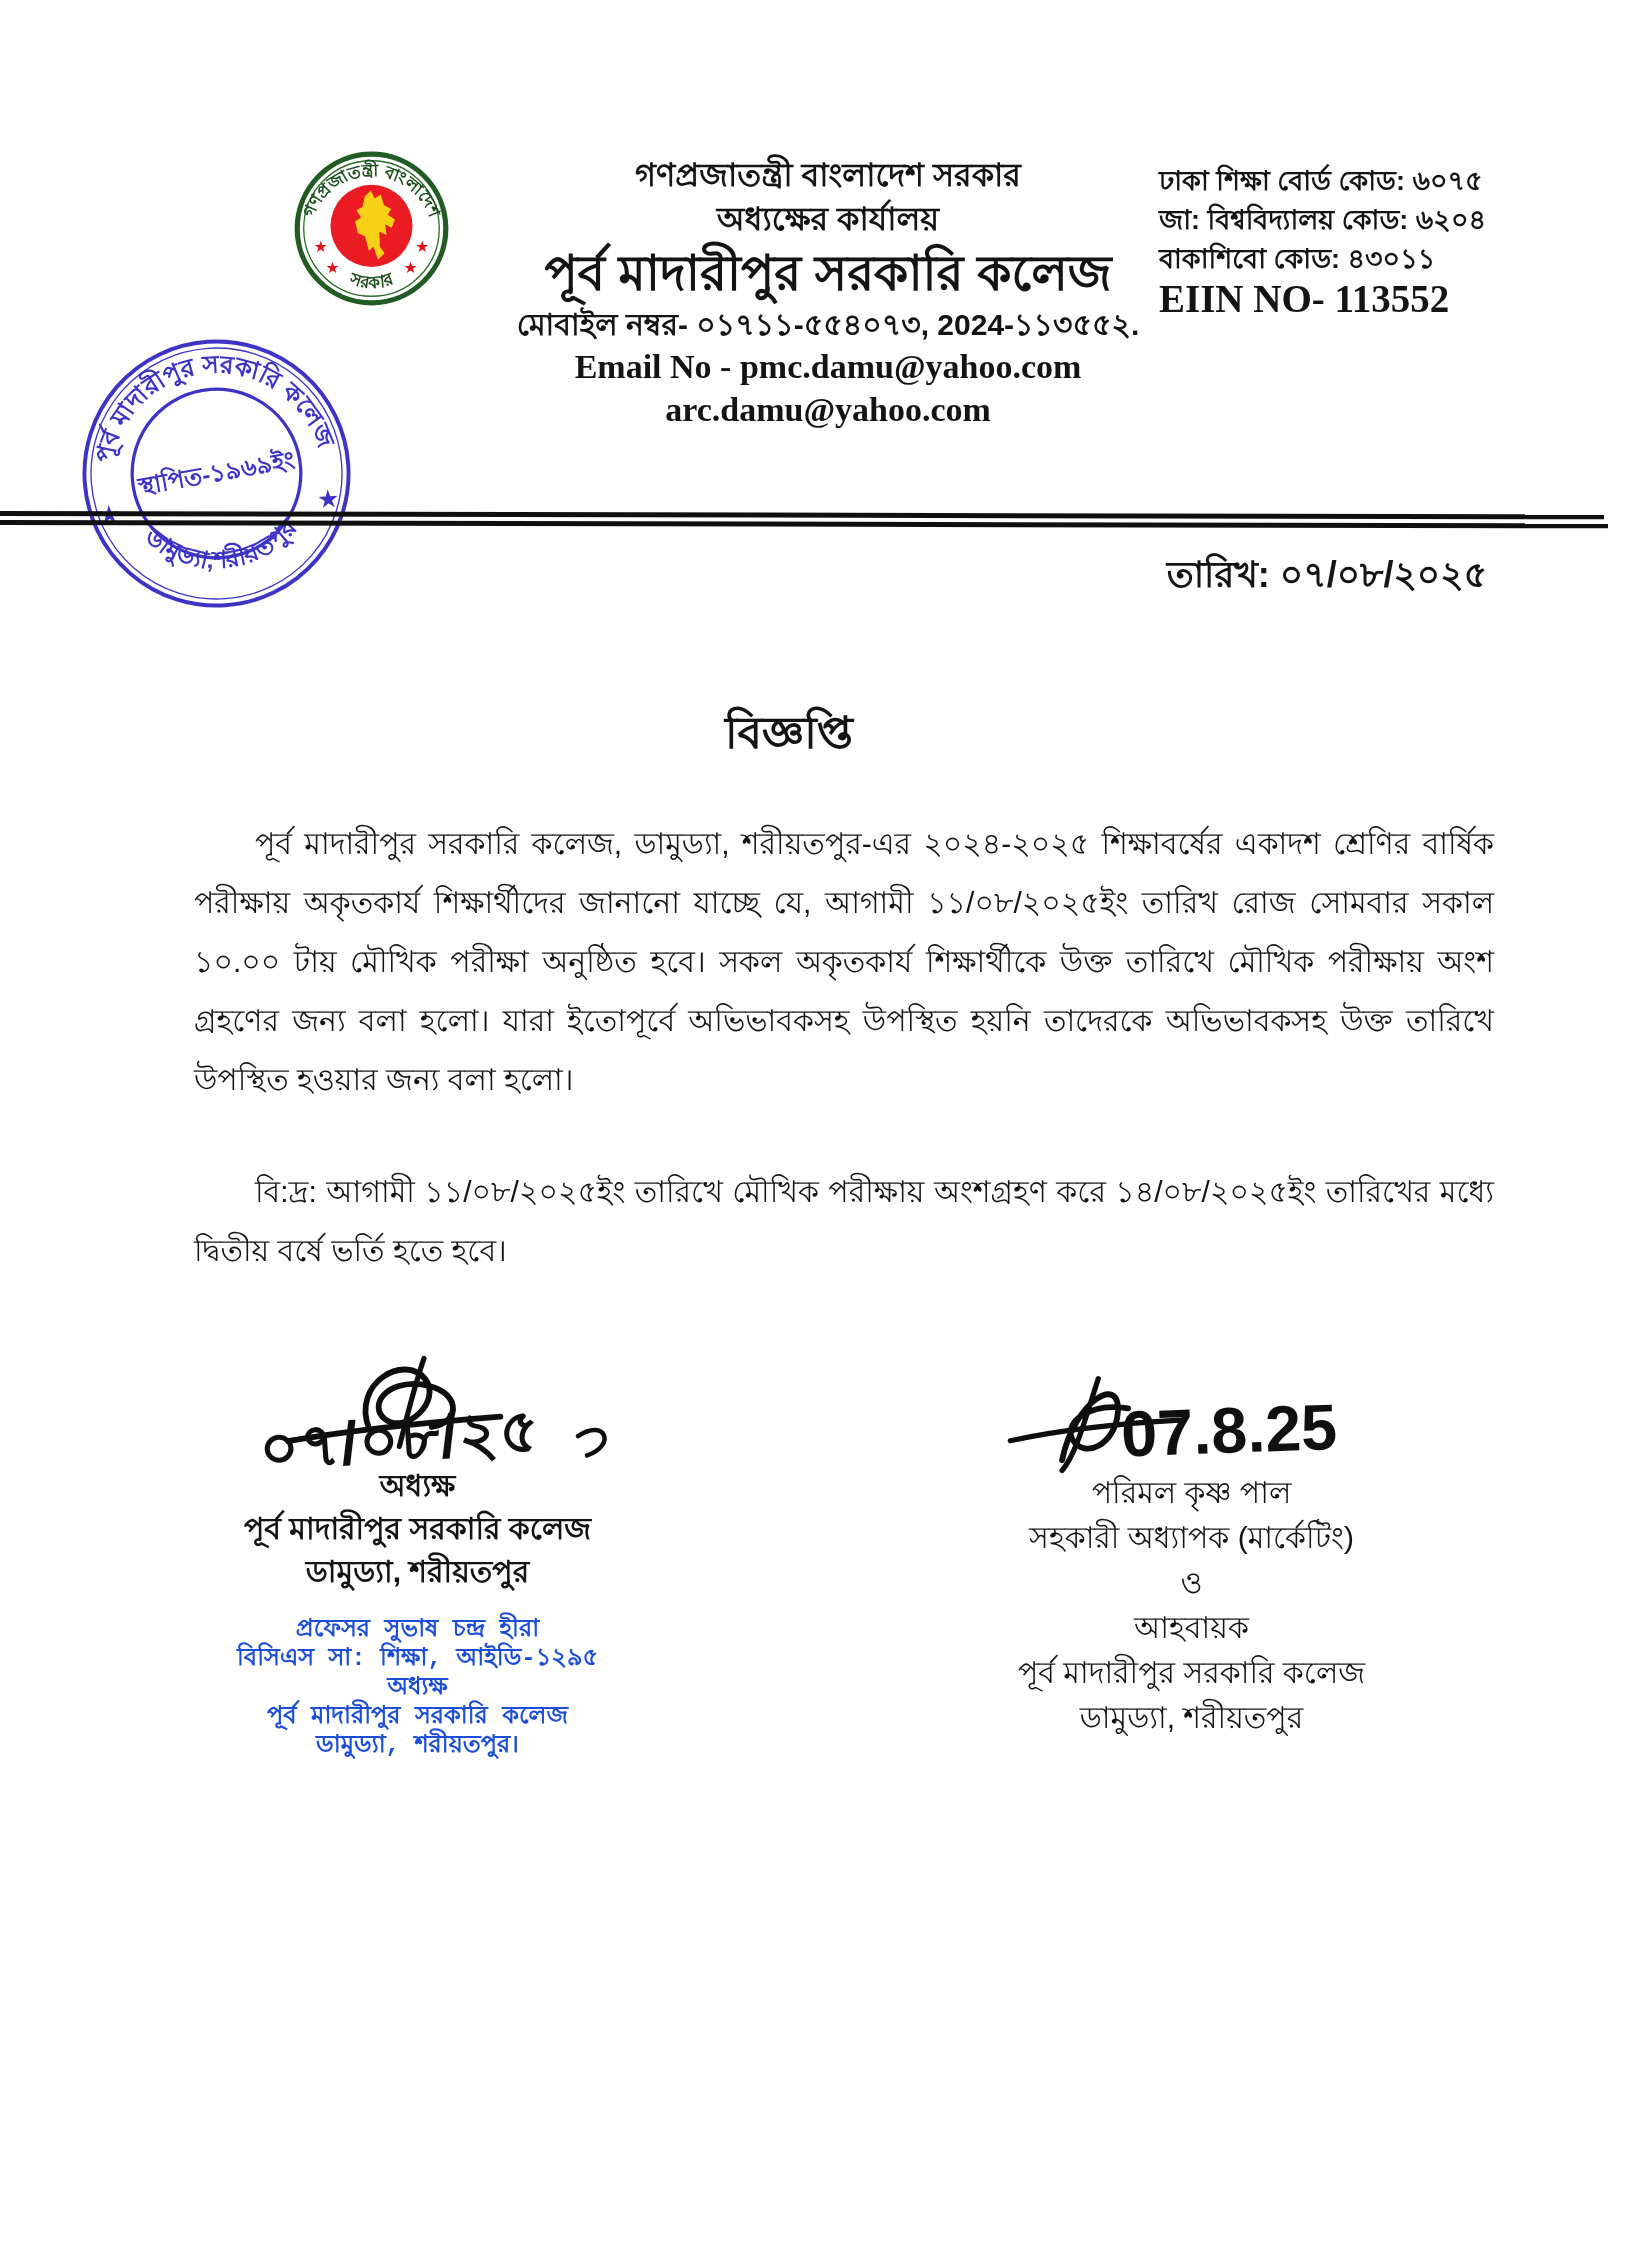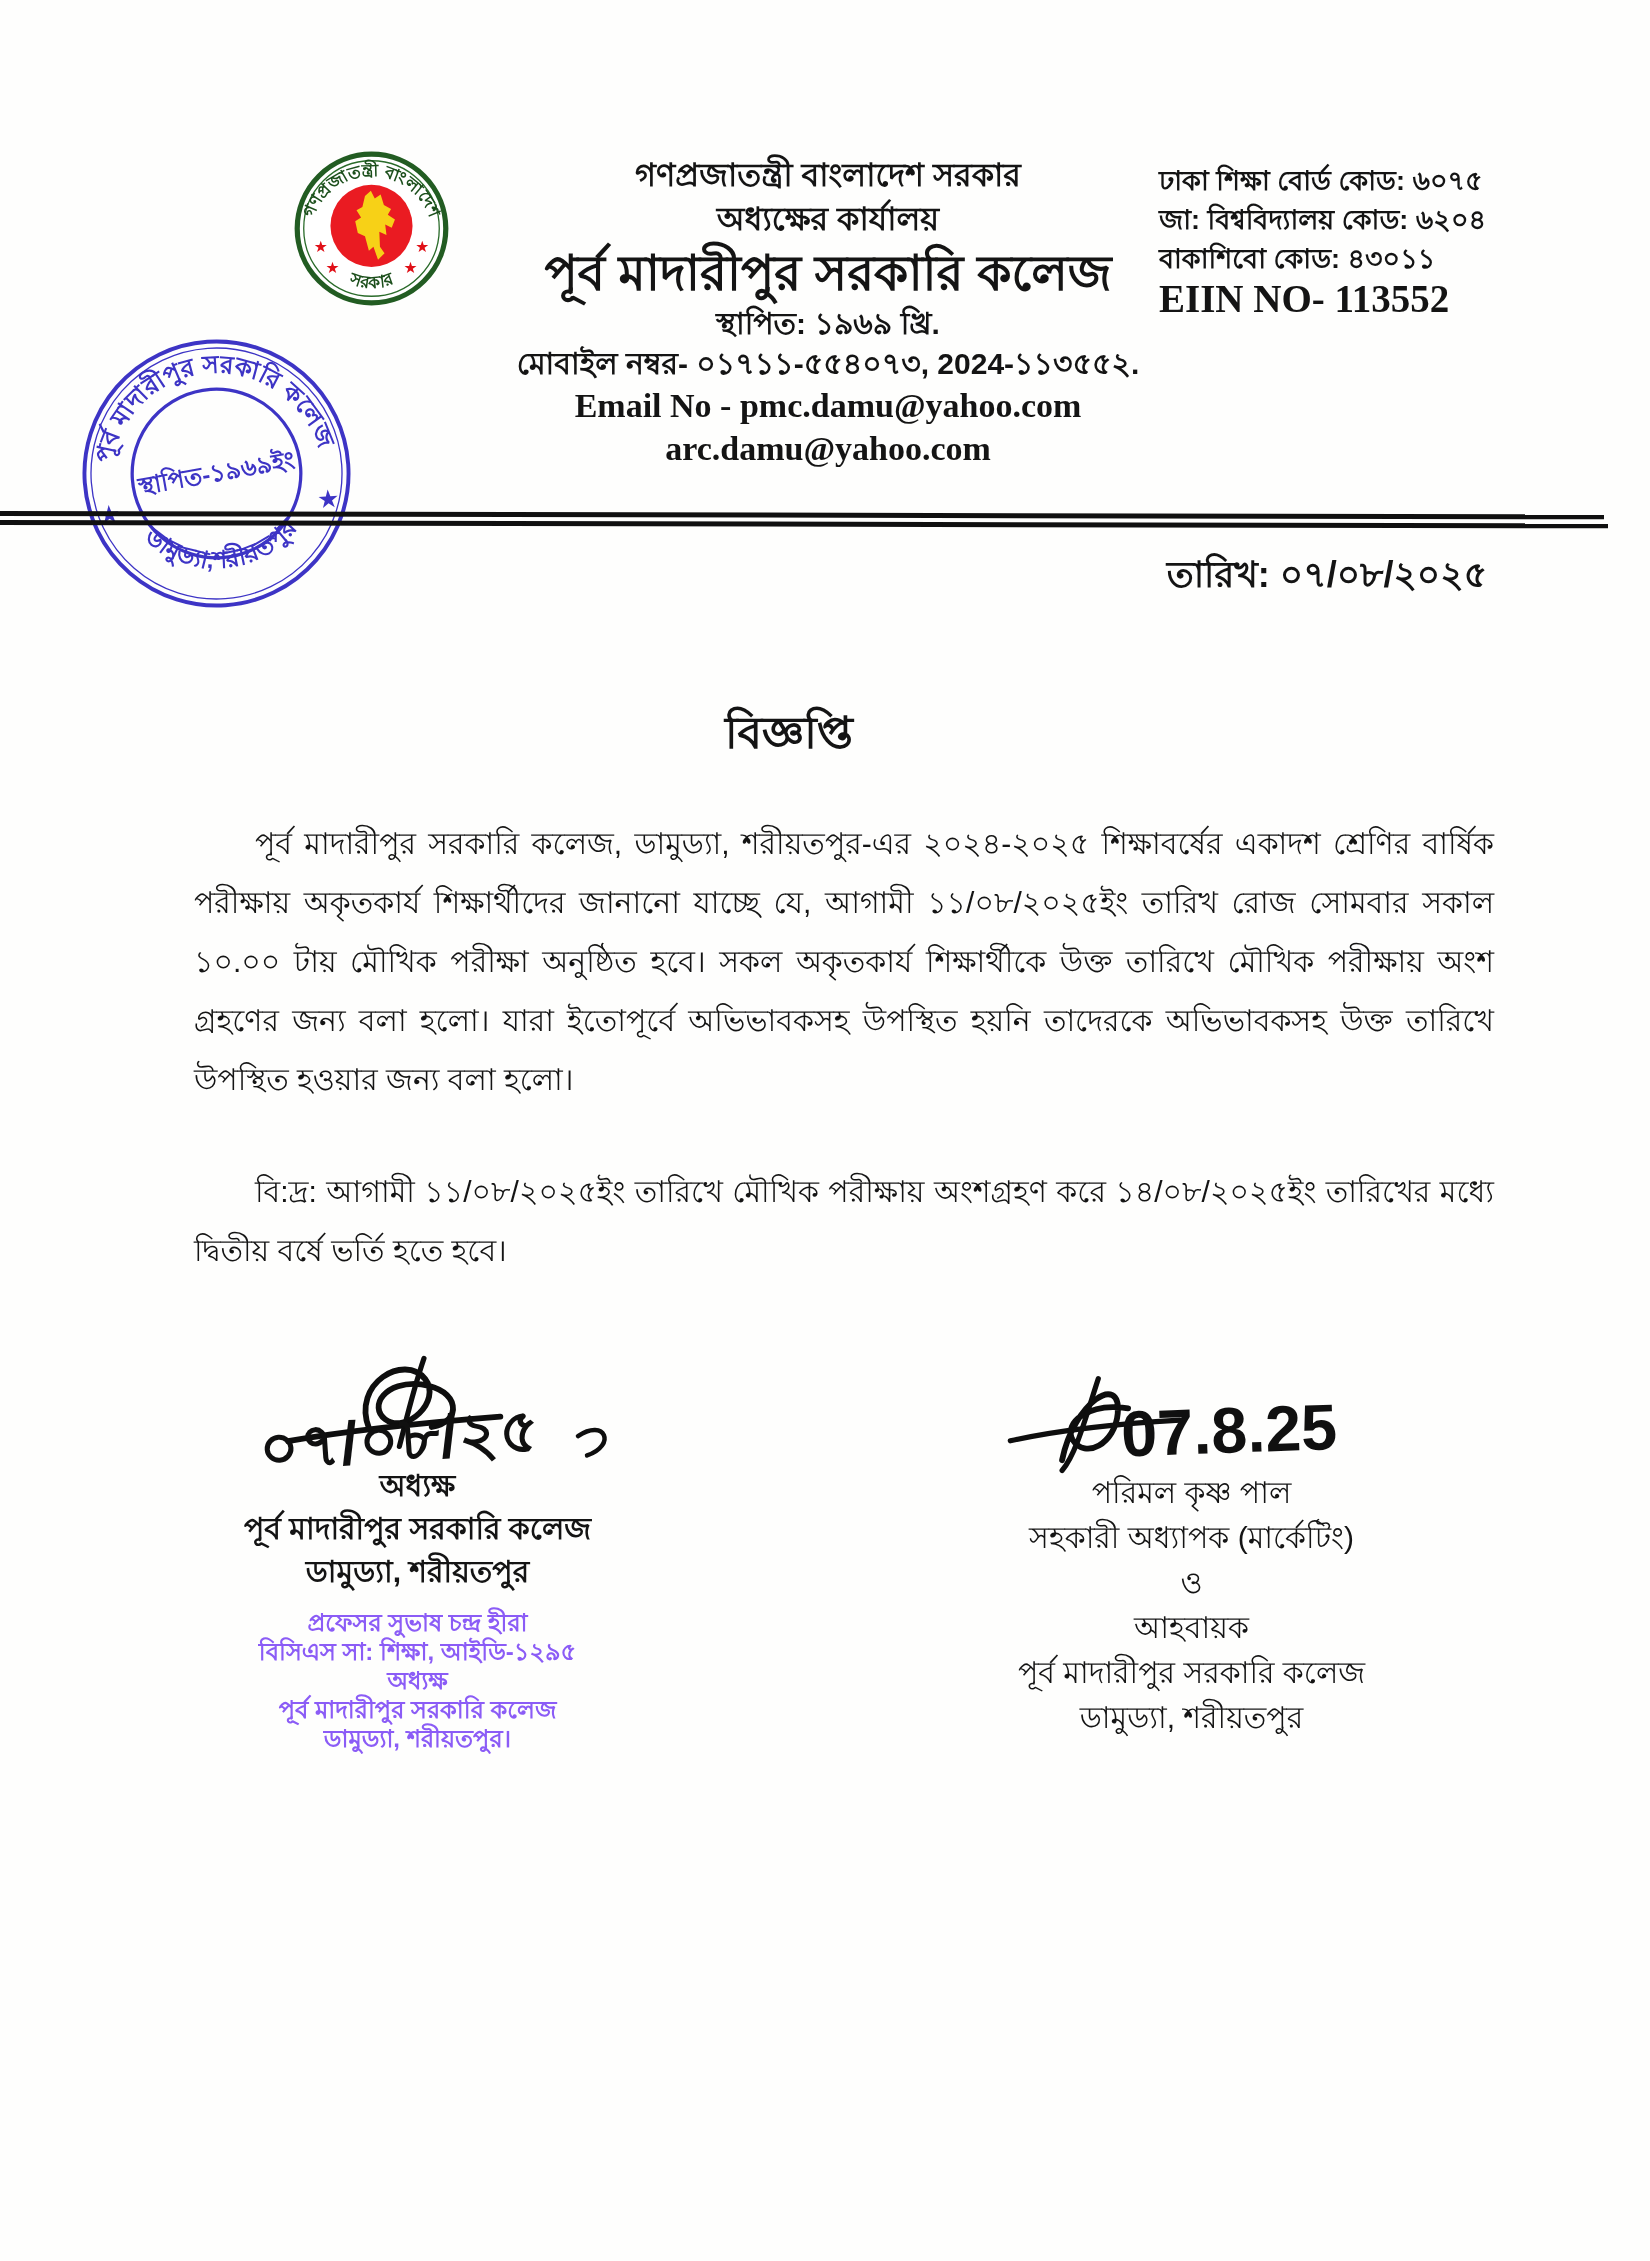--- a/index.html
+++ b/index.html
@@ -45,22 +45,22 @@
   }
   .body-text { top:814px; }
   .note-text { top:1162px; }
 
   
   .sig-left  { position:absolute; left:188px;  top:1357px; width:459px;  text-align:center; }
   .sig-right { position:absolute; left:962px; top:1363px; width:459px; text-align:center; }
   .sig-draw  { display:block; width:453px; height:107px; margin:0 auto; }
   .sig-lines-l { font-size:30px; font-weight:bold; line-height:43px; }
   .sig-lines-r { font-size:30px; font-weight:normal; line-height:45px; }
-  .stamp-text { margin-top:15px; color:#8b5cf6; font-size:24px; font-weight:bold; line-height:29px;
-                filter:blur(0.2px); }
+  .stamp-text { margin-top:22px; color:#1d4ed8; font-size:24px; font-weight:bold; line-height:29px;
+                filter:blur(0.2px);font-family:Liberation Mono, monospace; }
   .hand { font-weight:bold; fill:#101010; }
   .stroke { fill:none; stroke:#0e0e0e; stroke-linecap:round; stroke-linejoin:round; }
 </style>
 </head>
 <body>
 
 <div class="page">
 
   <svg class="govt-seal" viewBox="0 0 244 244" aria-hidden="true">
     <circle cx="122" cy="122" r="114" fill="#ffffff" stroke="#225c22" stroke-width="8"></circle>
@@ -78,21 +78,20 @@
     <text x="44" y="158" font-size="24" fill="#e01018" text-anchor="middle">★</text>
     <text x="62" y="190" font-size="24" fill="#e01018" text-anchor="middle">★</text>
     <text x="200" y="158" font-size="24" fill="#e01018" text-anchor="middle">★</text>
     <text x="182" y="190" font-size="24" fill="#e01018" text-anchor="middle">★</text>
   </svg>
 
   <div class="header-center">
     <div class="h-govt">গণপ্রজাতন্ত্রী বাংলাদেশ সরকার</div>
     <div class="h-office">অধ্যক্ষের কার্যালয়</div>
     <div class="h-college">পূর্ব মাদারীপুর সরকারি কলেজ</div>
-    <div class="h-est">স্থাপিত: ১৯৬৯ খ্রি.</div>
     <div class="h-mobile">মোবাইল নম্বর- ০১৭১১-৫৫৪০৭৩, 2024-১১৩৫৫২.</div>
     <div class="h-email">Email No - pmc.damu@yahoo.com</div>
     <div class="h-email">arc.damu@yahoo.com</div>
   </div>
 
   <div class="codes">
     <div>ঢাকা শিক্ষা বোর্ড কোড: ৬০৭৫</div>
     <div>জা: বিশ্ববিদ্যালয় কোড: ৬২০৪</div>
     <div>বাকাশিবো কোড: ৪৩০১১</div>
     <div class="eiin">EIIN NO- 113552</div>

